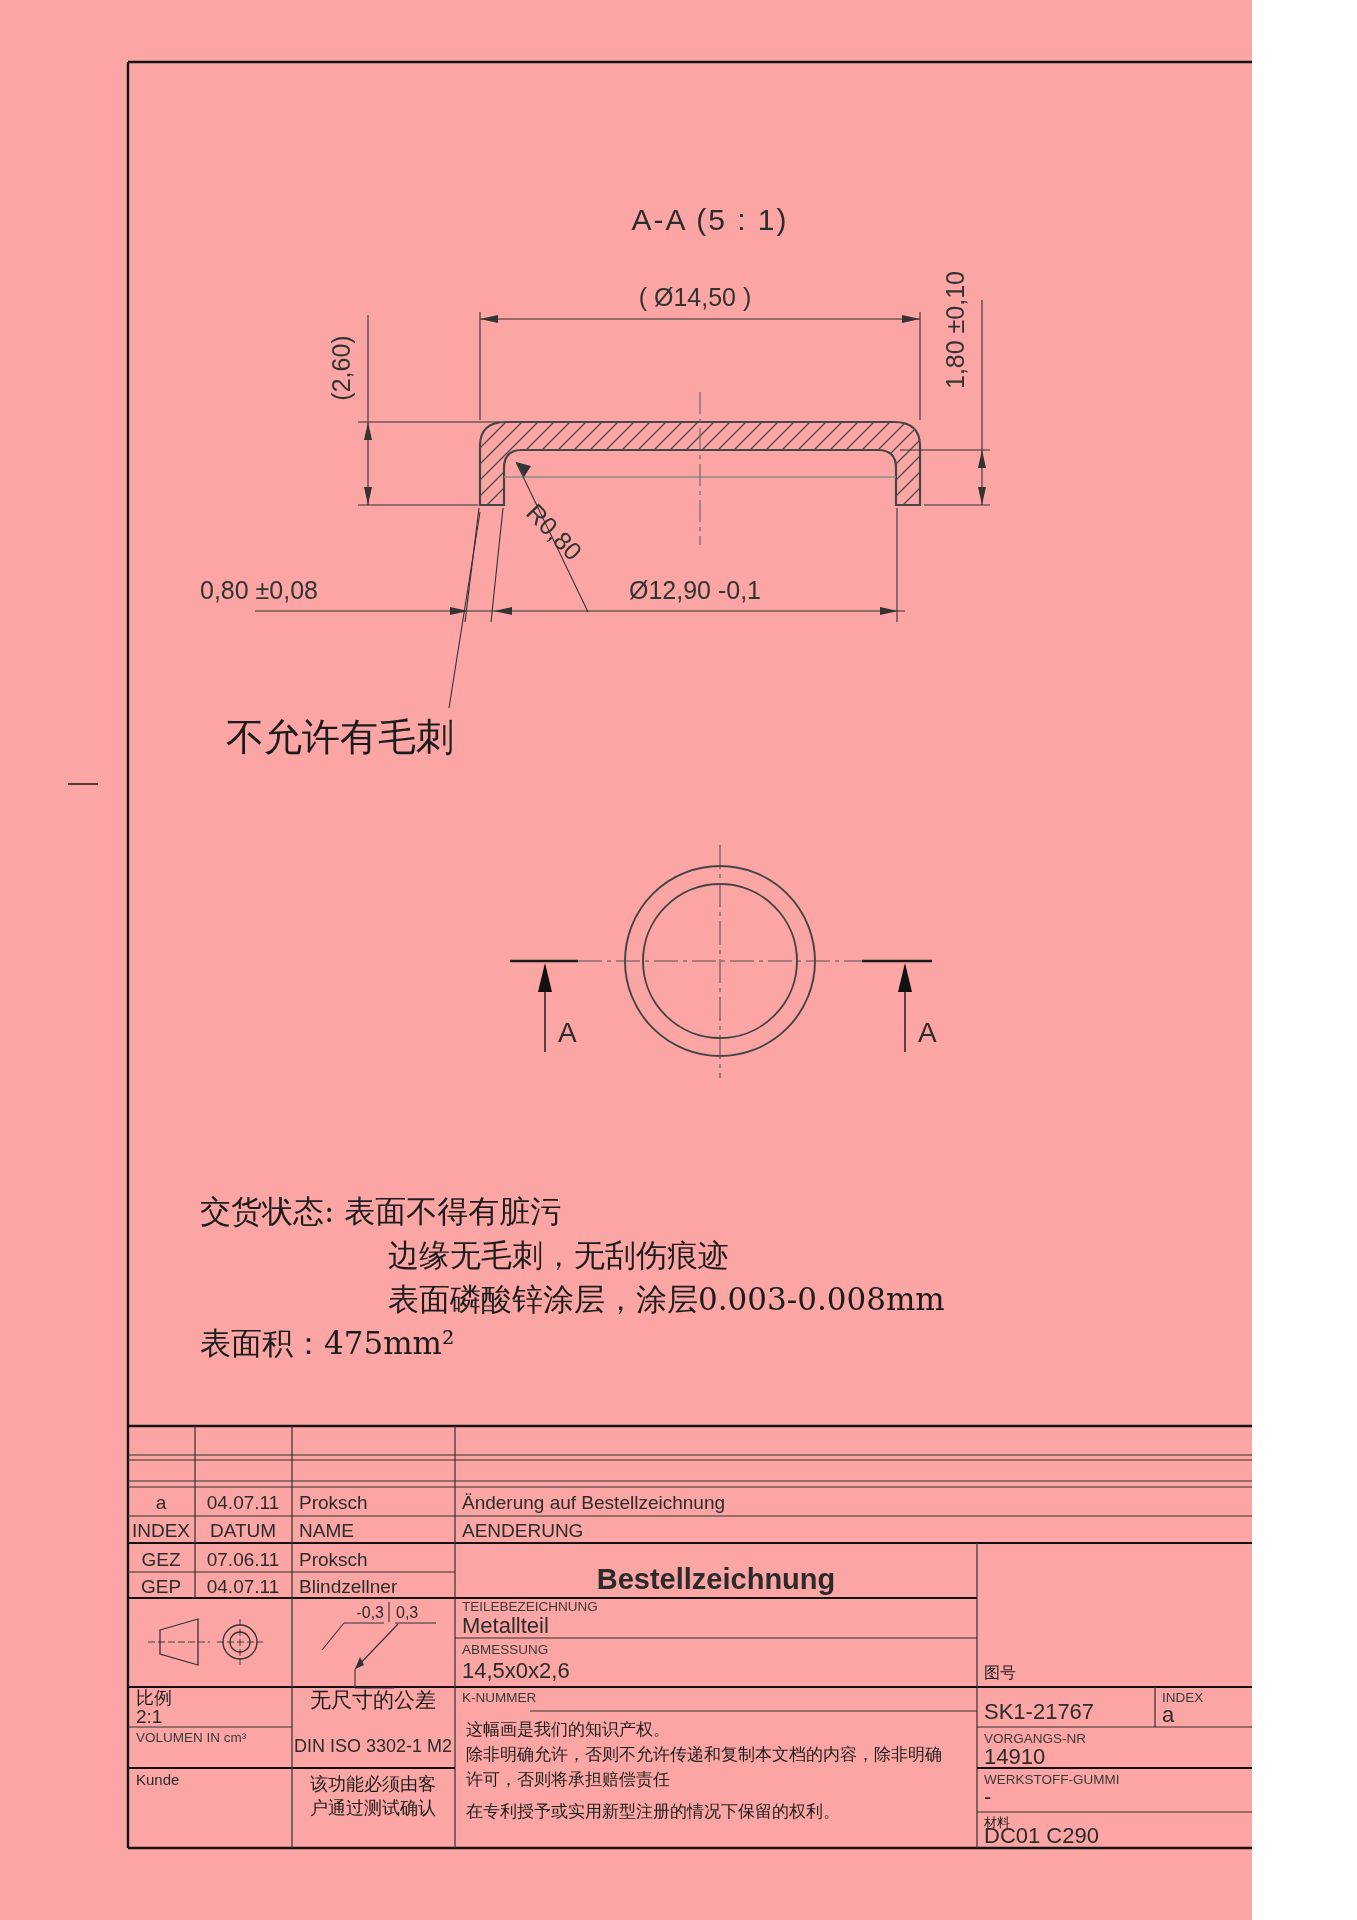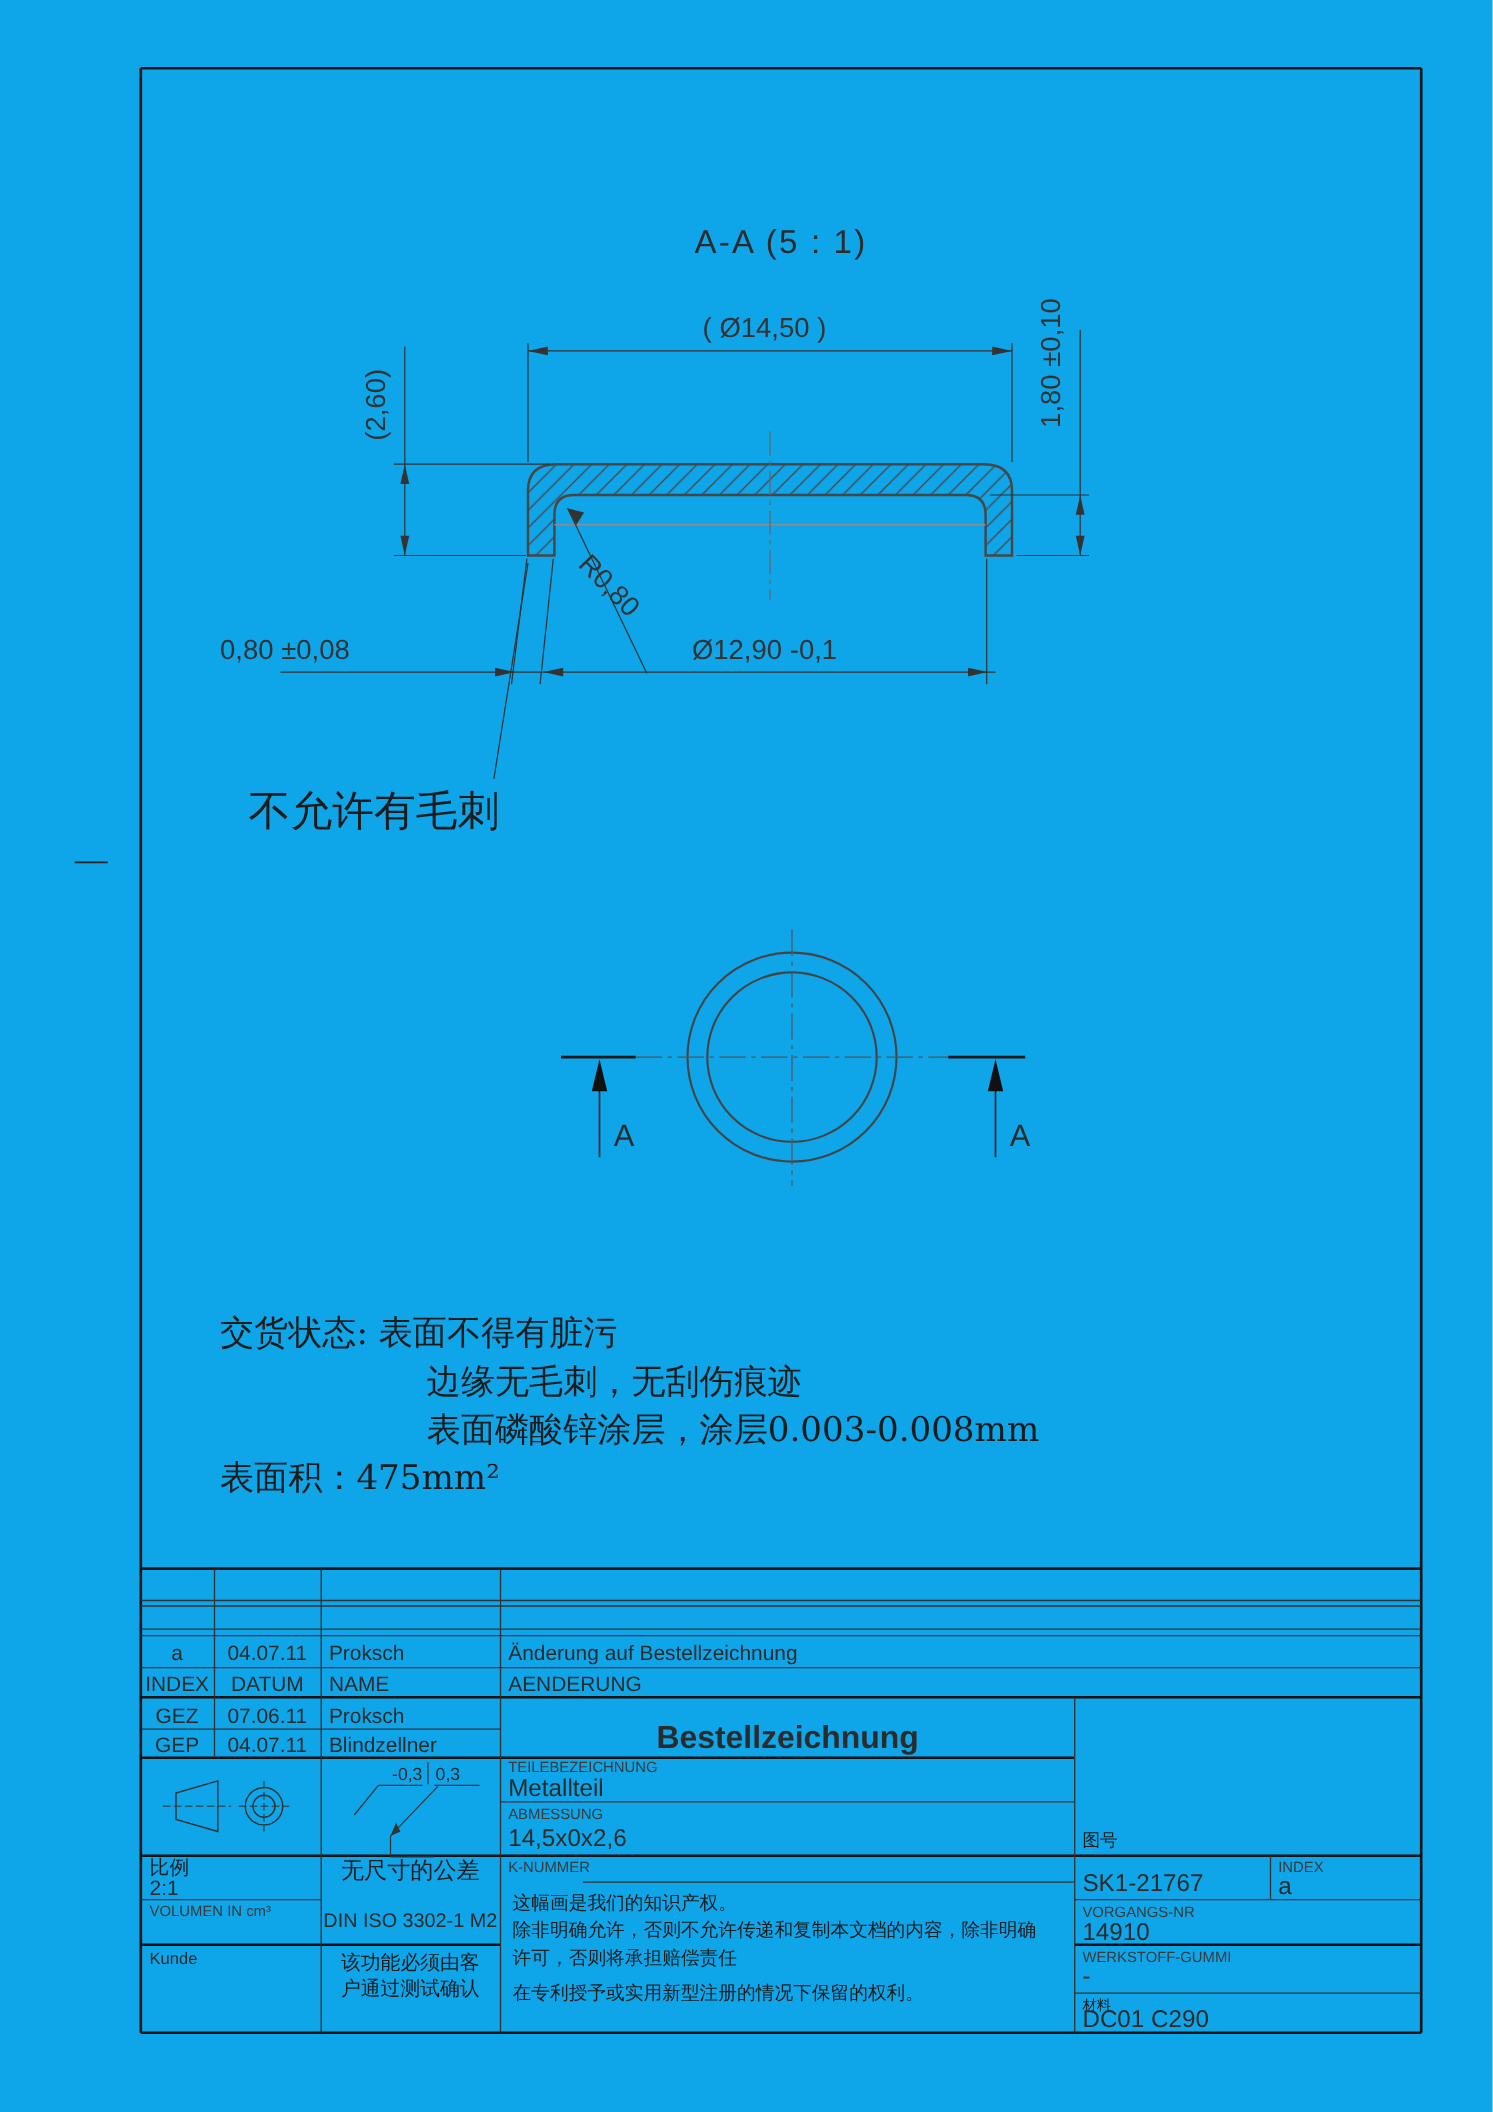--- a/index.html
+++ b/index.html
@@ -1,16 +1,16 @@
 <!DOCTYPE html>
 <html><head>
 <meta charset="utf-8">
 <style>
   html,body{margin:0;padding:0;background:#ffffff;}
-  .page{position:relative;width:1357px;height:1920px;background:#0ea5e9;overflow:hidden;
+  .page{position:relative;width:1252px;height:1920px;background:#fca5a5;overflow:hidden;
         font-family:"Liberation Sans","DejaVu Sans",sans-serif;}
   svg{position:absolute;left:0;top:0;}
   svg text{fill:#2b2b2b;font-family:"Liberation Sans","DejaVu Sans",sans-serif;}
   svg text.cjk{font-family:"DejaVu Serif","Liberation Serif",serif;fill:#1c1c1c;}
   svg text.lbl{font-size:13.5px;fill:#3a3a3a;}
   svg text.val{font-size:22px;}
   svg text.dim{font-size:25px;fill:#333;}
   svg text.row{font-size:19px;}
 </style>
 </head>

